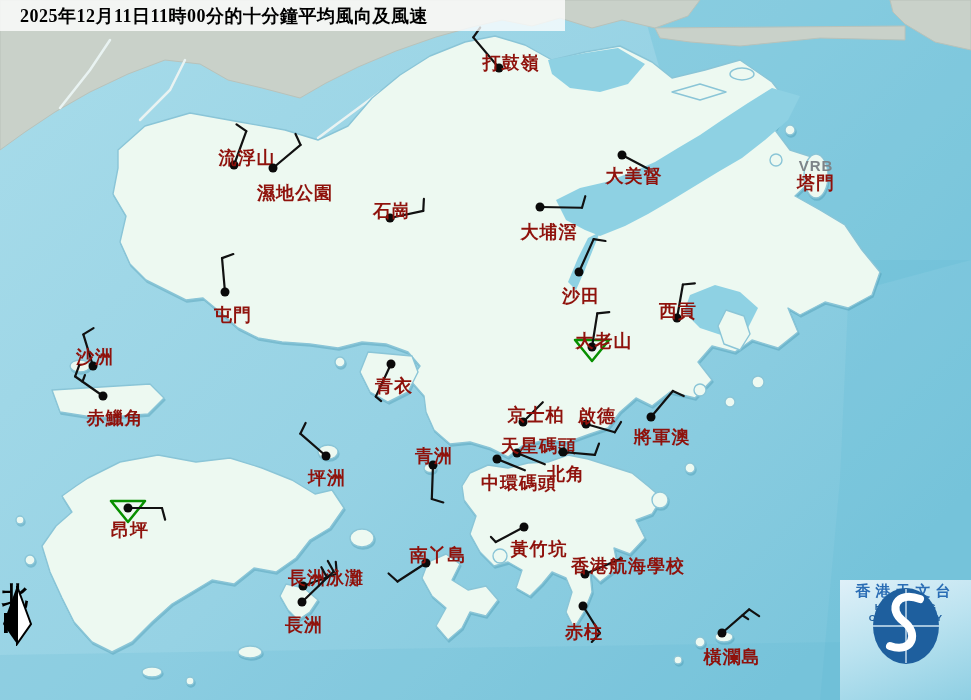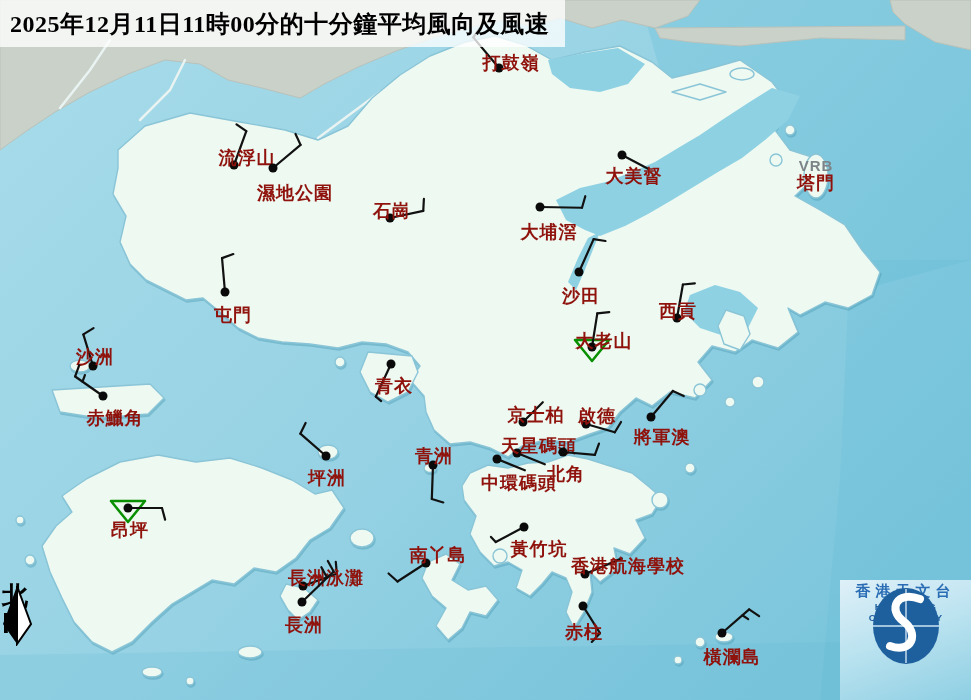--- a/index.html
+++ b/index.html
@@ -8,24 +8,24 @@
     font-family:"Liberation Serif","DejaVu Serif",serif;
     background:var(--sea);
   }
   .map-root svg{position:absolute;left:0;top:0;}
   .land{fill:var(--land);stroke:var(--coast);stroke-width:1.4;stroke-linejoin:round;}
   .landgrp{filter:drop-shadow(1.5px 2.5px 0 rgba(70,150,175,.40));}
   .urban{fill:var(--urban);stroke:#b9c2ba;stroke-width:1;}
   .seafill{fill:var(--sea2);stroke:none;}
   .river{fill:none;stroke:#e9f3f2;stroke-width:2.5;stroke-linecap:round;}
   #title-bar{
-    position:absolute;left:0;top:0;width:565px;height:47px;
+    position:absolute;left:0;top:0;width:565px;height:31px;
     background:rgba(255,255,255,.78);display:flex;align-items:center;
-    padding-left:10px;box-sizing:border-box;
-    font-size:24px;font-weight:bold;color:#000;letter-spacing:.5px;white-space:nowrap;
+    padding-left:20px;box-sizing:border-box;
+    font-size:18px;font-weight:bold;color:#000;letter-spacing:.5px;white-space:nowrap;
   }
   .st-label{font-size:18px;font-weight:bold;fill:var(--label);letter-spacing:1px;}
   .vrb-label{font-size:15px;font-weight:bold;fill:var(--vrb);letter-spacing:1px;font-family:"Liberation Sans",sans-serif;}
   #north{position:absolute;left:2px;top:584px;width:34px;text-align:left;color:#000;line-height:1;}
   #north .cn{font-size:26px;font-weight:bold;}
   #north .en{font-size:30px;font-weight:bold;font-family:"Liberation Sans",sans-serif;margin-top:-2px;}
   #logo{
     position:absolute;right:0;bottom:0;width:131px;height:120px;
     background:linear-gradient(160deg,#dff0f8 0%,#bce3f0 45%,#8ecfe3 100%);
     text-align:center;

